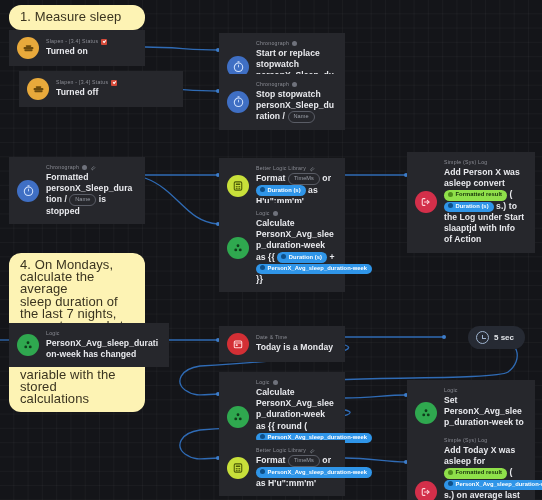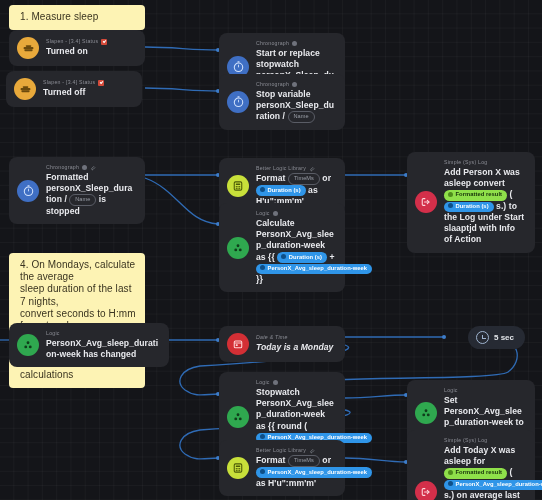--- a/index.html
+++ b/index.html
@@ -20,33 +20,33 @@
   }
   #edges{ position:absolute; left:0; top:0; width:542px; height:500px; pointer-events:none; }
   .edge{ fill:none; stroke:#2f6bb5; stroke-width:1.3px; }
   .port{ fill:#3d7cc9; }
 
   
   .note{
     position:absolute;
     background:#fdf3b4;
     color:#3a3420;
-    border-radius:4px;
-    font-size:10px;
+    border-radius:12px;
+    font-size:13px;
     line-height:12.2px;
     padding:6px 9px 7px 11px;
     letter-spacing:.1px;
   }
   .note div{ white-space:pre-wrap; }
 
   
   .node{
     position:absolute;
     background:#26272c;
-    border-radius:8px;
+    border-radius:0;
     display:flex;
     align-items:center;
     padding:7px 10px 7px 8px;
     gap:7px;
   }
   .ico{
     flex:0 0 auto;
     width:22px; height:22px; border-radius:50%;
     display:flex; align-items:center; justify-content:center;
     position:relative;
@@ -202,21 +202,21 @@
     </div>
     <div class="body">
       <div class="cat">
         <span>Slapen - [3.4] Status</span>
         <span class="chk"></span>
       </div>
       <div class="ttl">Turned on</div>
     </div>
   </div>
 
-  <div class="node" style="left:6px; top:71px; width:136px;">
+  <div class="node" style="left:19px; top:71px; width:164px;">
     <div class="ico" style="background:#e8a93b;">
       <svg width="13" height="13" viewBox="0 0 16 16">
           <rect x="2" y="6" width="12" height="3" rx="1" fill="#6b4a0d"></rect>
           <rect x="3" y="9" width="10" height="2.4" rx="1" fill="#6b4a0d"></rect>
           <rect x="4.5" y="4" width="7" height="2" rx="1" fill="#6b4a0d"></rect>
         </svg>
     </div>
     <div class="body">
       <div class="cat">
         <span>Slapen - [3.4] Status</span>
@@ -253,21 +253,21 @@
           <rect x="6.6" y="1.6" width="2.8" height="1.5" rx=".6" fill="#cfe0fb"></rect>
           <rect x="7.4" y="5.6" width="1.1" height="3.6" rx=".5" fill="#cfe0fb"></rect>
         </svg>
     </div>
     <div class="body">
       <div class="cat">
         <span>Chronograph</span>
         <span class="bdg"></span>
       </div>
       <div class="ttl">
-        <span>Stop variable personX_Sleep_duration /</span>
+        <span>Stop stopwatch personX_Sleep_duration /</span>
         <span class="pill">Name</span>
       </div>
     </div>
   </div>
 
   <div class="node" style="left:9px; top:157px; width:136px;">
     <div class="ico" style="background:#3f6fc4;">
       <svg width="13" height="13" viewBox="0 0 16 16">
           <circle cx="8" cy="9" r="5.2" fill="none" stroke="#cfe0fb" stroke-width="1.3"></circle>
           <rect x="6.6" y="1.6" width="2.8" height="1.5" rx=".6" fill="#cfe0fb"></rect>
@@ -379,21 +379,21 @@
         </svg>
     </div>
     <div class="body">
       <div class="cat">
         <span>Logic</span>
       </div>
       <div class="ttl">PersonX_Avg_sleep_duration-week has changed</div>
     </div>
   </div>
 
-  <div class="node" style="left:219px; top:326px; width:126px;font-style:italic;">
+  <div class="node" style="left:219px; top:326px; width:126px;">
     <div class="ico" style="background:#d32f35;">
       <svg width="12" height="12" viewBox="0 0 16 16">
           <rect x="3" y="4" width="10" height="9" rx="1.5" fill="none" stroke="#ffd7d8" stroke-width="1.4"></rect>
           <path d="M3 6.7 H13" stroke="#ffd7d8" stroke-width="1.3"></path>
           <rect x="5" y="8.4" width="2.6" height="2.4" rx=".5" fill="#ffd7d8"></rect>
         </svg>
     </div>
     <div class="body">
       <div class="cat">
         <span>Date &amp; Time</span>
@@ -414,21 +414,21 @@
           <circle cx="5" cy="10.5" r="1.9" fill="#0f3d1b"></circle>
           <circle cx="11" cy="10.5" r="1.9" fill="#0f3d1b"></circle>
         </svg>
     </div>
     <div class="body">
       <div class="cat">
         <span>Logic</span>
         <span class="bdg"></span>
       </div>
       <div class="ttl">
-        <span>Stopwatch PersonX_Avg_sleep_duration-week as {{ round (</span>
+        <span>Calculate PersonX_Avg_sleep_duration-week as {{ round (</span>
         <span class="tag"><span class="dot"></span><span>PersonX_Avg_sleep_duration-week</span></span>
         <span>/</span>
         <span>7 ,0) }}</span>
       </div>
     </div>
   </div>
 
   <div class="node" style="left:407px; top:380px; width:128px;">
     <div class="ico" style="background:#2fa84f;">
       <svg width="12" height="12" viewBox="0 0 16 16">

